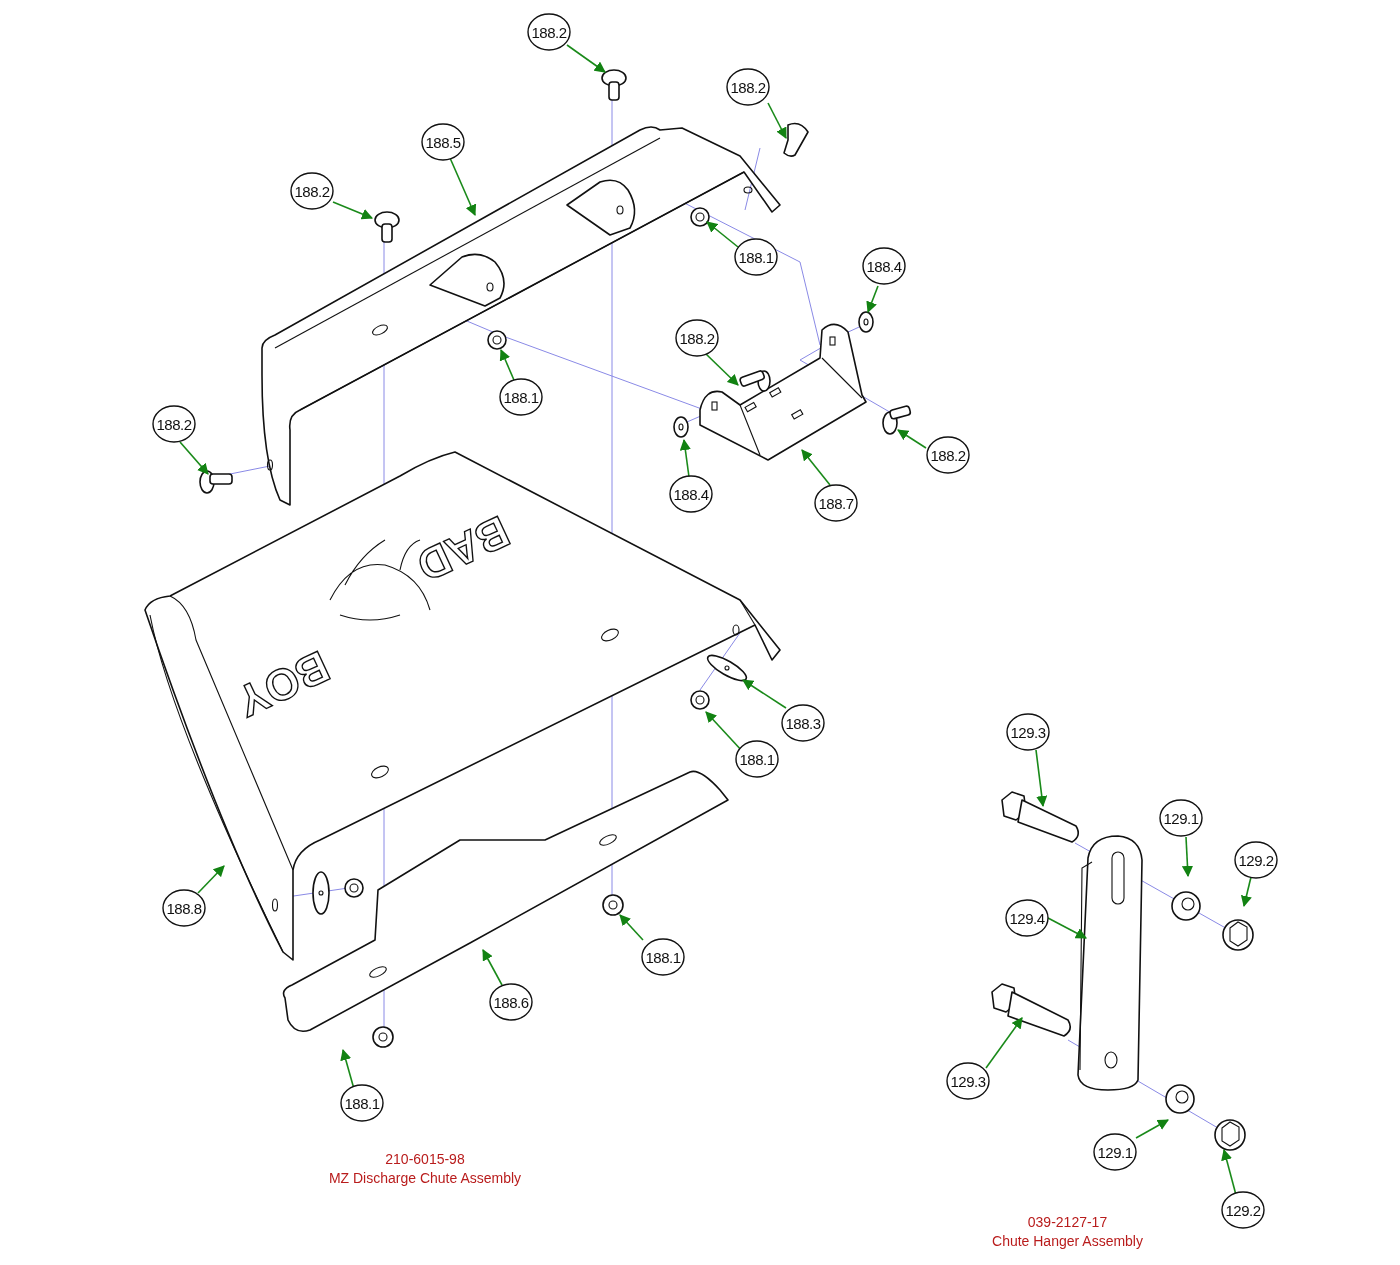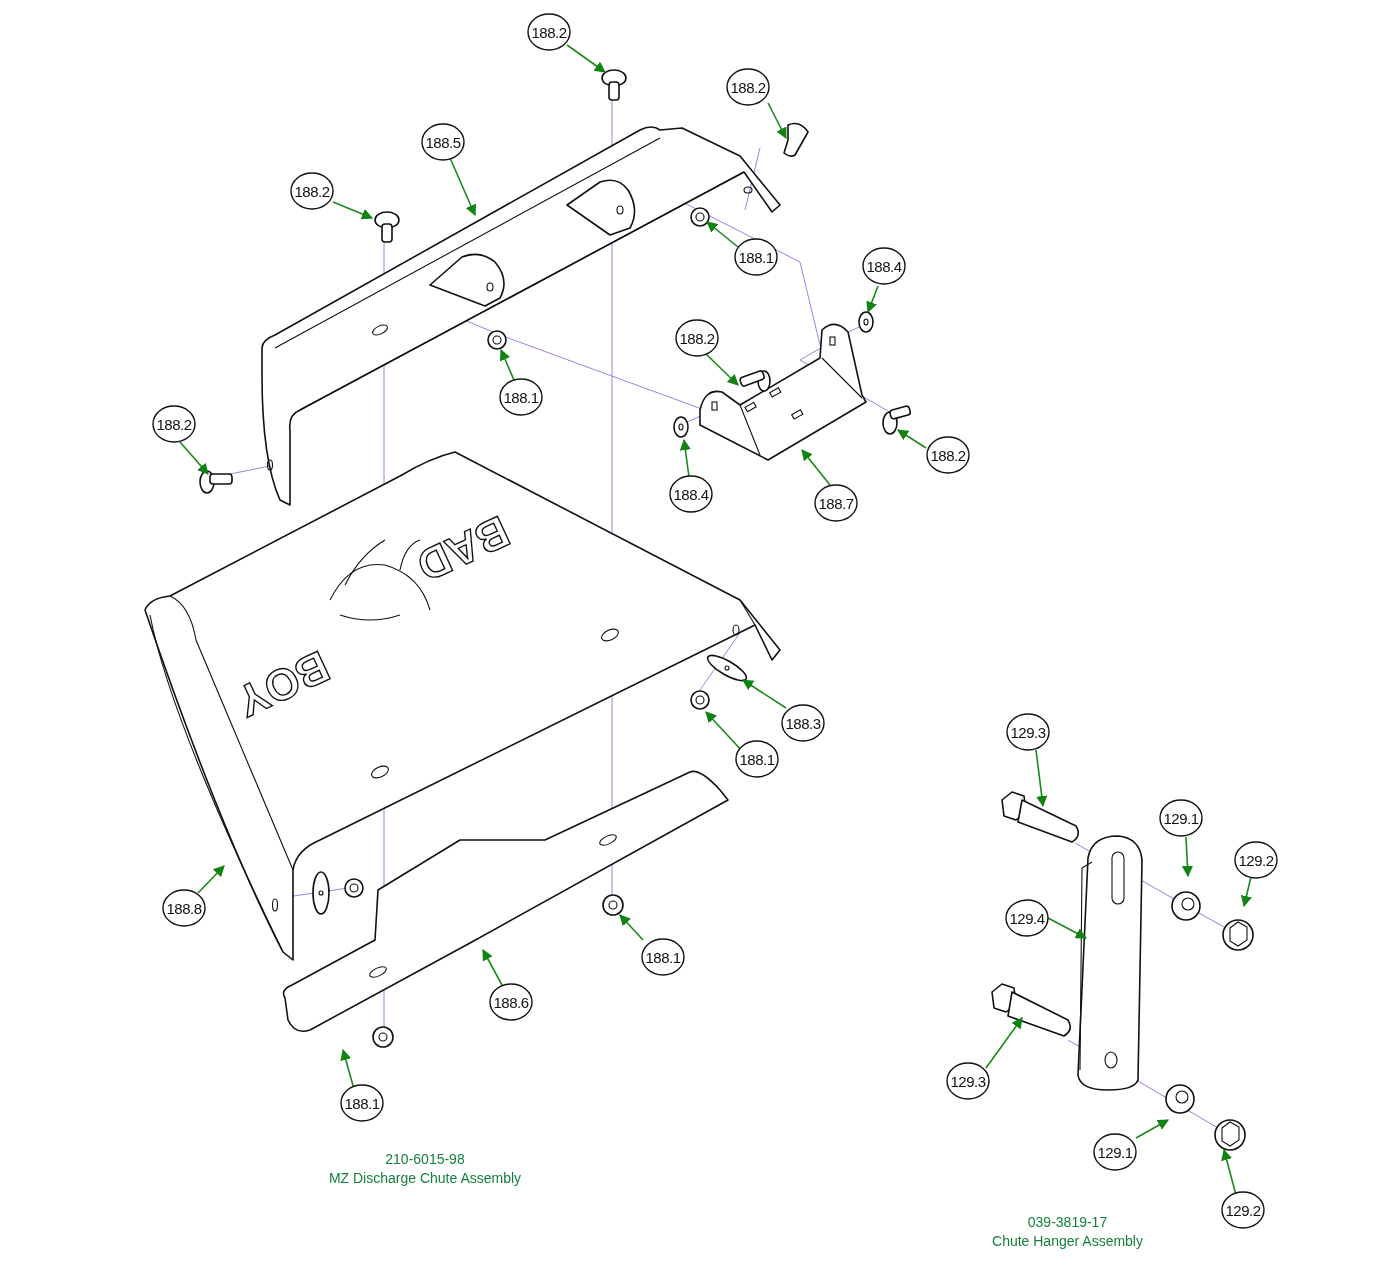--- a/index.html
+++ b/index.html
@@ -5,21 +5,21 @@
   html,body{margin:0;padding:0;background:#ffffff;}
   body{width:1400px;height:1265px;position:relative;overflow:hidden;font-family:"Liberation Sans",sans-serif;}
   svg#diagram{position:absolute;left:0;top:0;width:1400px;height:1265px;}
   .part{fill:#ffffff;stroke:#111;stroke-width:1.6;stroke-linejoin:round;}
   .thin{fill:none;stroke:#111;stroke-width:1.1;}
   .axis{stroke:#8a8ae6;stroke-width:1;fill:none;}
   .leader{stroke:#1a8a1a;stroke-width:1.6;fill:none;}
   .arrowhead{fill:#128212;}
   .bubble ellipse{fill:#fff;stroke:#111;stroke-width:1.4;}
   .bubble text{font-family:"Liberation Sans",sans-serif;font-size:15px;fill:#111;text-anchor:middle;dominant-baseline:central;letter-spacing:-0.5px;}
-  .caption{position:absolute;text-align:center;font-size:14px;color:#15803d;line-height:19px;}
+  .caption{position:absolute;text-align:center;font-size:14px;color:#b91c1c;line-height:19px;}
   .logo text{font-family:"Liberation Sans",sans-serif;font-weight:bold;font-size:44px;fill:#fff;stroke:#111;stroke-width:1.4;}
 </style>
 </head>
 <body>
 
 <svg id="diagram" xmlns="http://www.w3.org/2000/svg">
   <defs>
     <marker id="ah" viewBox="0 0 10 10" refX="9" refY="5" markerWidth="7" markerHeight="7" orient="auto-start-reverse">
       <path d="M0,0 L10,5 L0,10 z" class="arrowhead"></path>
     </marker>
@@ -320,15 +320,15 @@
       </g>
   </g>
 </svg>
 
 <div class="caption" style="left:290px;top:1150px;width:270px;">
   <div>210-6015-98</div>
   <div>MZ Discharge Chute Assembly</div>
 </div>
 
 <div class="caption" style="left:960px;top:1213px;width:215px;">
-  <div>039-3819-17</div>
+  <div>039-2127-17</div>
   <div>Chute Hanger Assembly</div>
 </div>
 
 </body></html>

